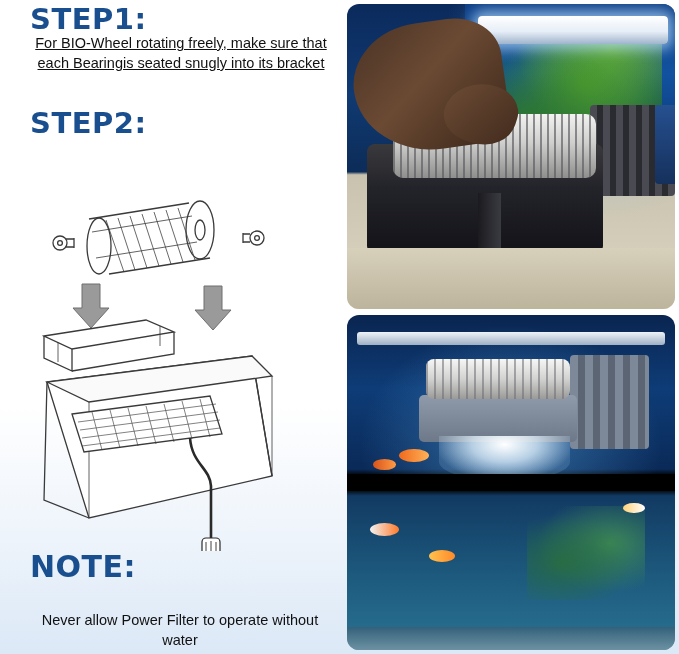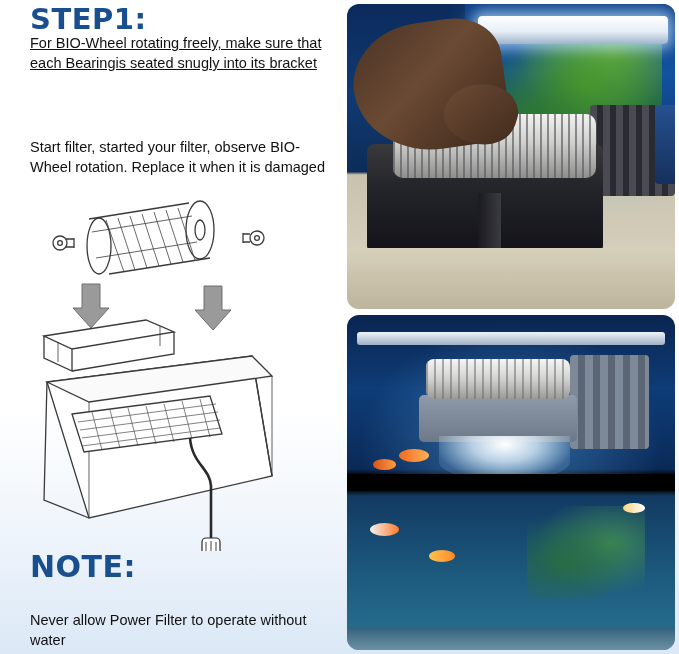--- a/index.html
+++ b/index.html
@@ -17,21 +17,21 @@
     width: 679px;
     height: 654px;
     background: linear-gradient(180deg, #ffffff 0%, #ffffff 62%, #eef4fb 82%, #dbe8f6 100%);
     overflow: hidden;
   }
 
   
   .left {
     position: absolute;
     left: 0; top: 0;
-    width: 340px; height: 480px;
+    width: 340px; height: 480px; text-align: center;
   }
   .step-head {
     font-family: "DejaVu Sans", sans-serif;
     font-weight: bold;
     color: #1a4f8f;
     letter-spacing: 0.5px;
   }
   .step1-head { position: absolute; left: 30px; top: 2px; font-size: 29px; }
   .step1-body {
     position: absolute; left: 30px; top: 33px; width: 302px;
@@ -220,21 +220,21 @@
 </head>
 <body>
 
 <div class="page">
 
   <div class="left">
 
     <div class="step-head step1-head">STEP1:</div>
     <div class="step1-body">For BIO-Wheel rotating freely, make sure that each Bearingis seated snugly into its bracket</div>
 
-    <div class="step2-body">Start filter,  started your filter, observe BIO-Wheel rotation. Replace it when it is damaged</div>
+    <div class="step-head step2-head">STEP2:</div>
 
     <div class="diagram">
       <svg width="320" height="365" viewBox="0 0 320 365" fill="none" stroke="#3a3a3a" stroke-width="1.3">
 
         <g>
           <path d="M75 33 L175 17"></path>
           <path d="M95 88 L196 72"></path>
           <ellipse cx="85" cy="60" rx="12" ry="28"></ellipse>
           <ellipse cx="186" cy="44" rx="14" ry="29"></ellipse>
           <ellipse cx="186" cy="44" rx="5" ry="10"></ellipse>

